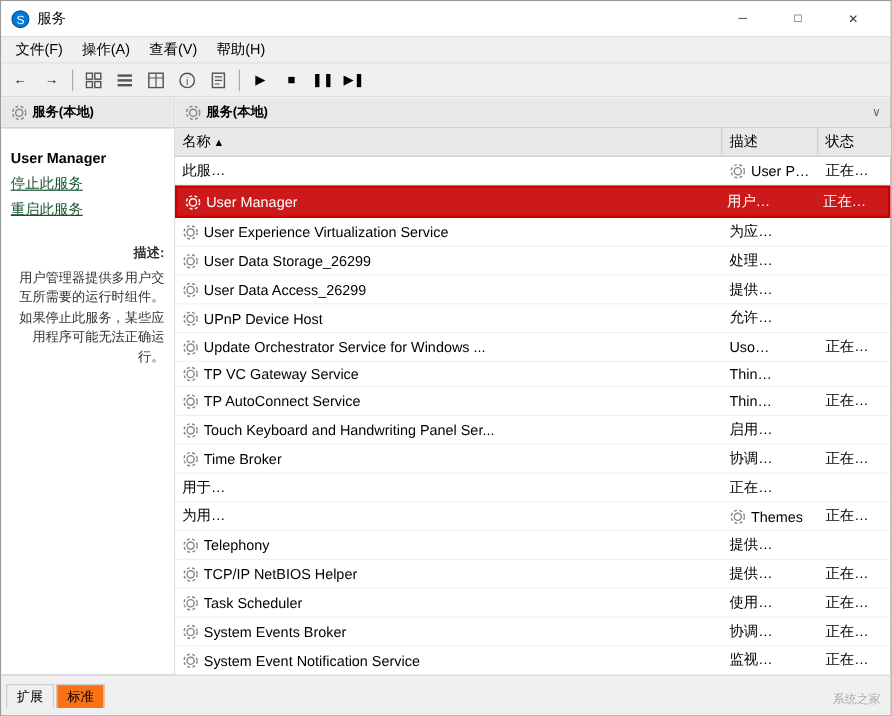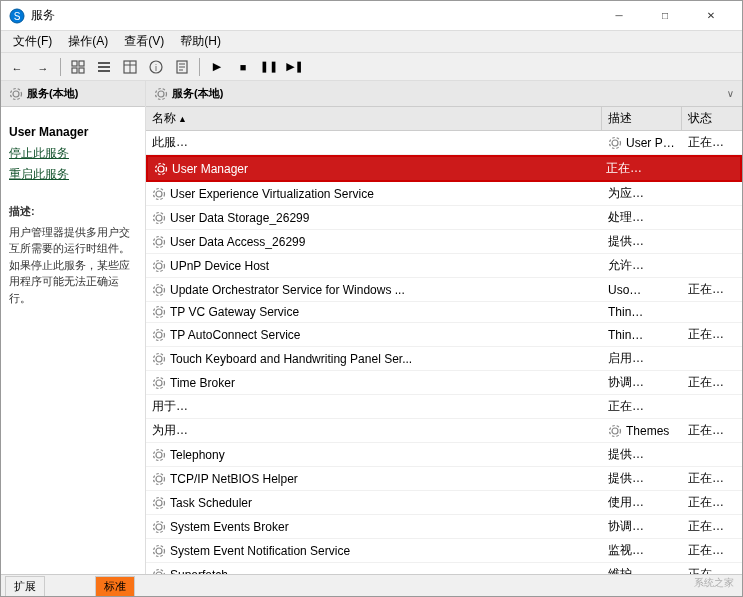--- a/index.html
+++ b/index.html
@@ -140,20 +140,21 @@
       font-weight: bold;
       margin-bottom: 6px;
       margin-top: 10px;
     }
     .sidebar-desc {
       font-size: 11px;
       color: #333;
       line-height: 1.5;
       margin-top: 8px;
       padding: 0 8px;
+      text-align: right;
     }
 
     .content-area {
       flex: 1;
       background: #fff;
       display: flex;
       flex-direction: column;
       overflow: hidden;
     }
     .content-header {
@@ -214,27 +215,26 @@
       font-size: 12px;
       white-space: nowrap;
       overflow: hidden;
       text-overflow: ellipsis;
       display: flex;
       align-items: center;
       gap: 4px;
     }
 
     .status-bar {
-      height: 22px;
+      height: 34px;
       background: #f0f0f0;
       border-top: 1px solid #ccc;
       display: flex;
       align-items: center;
       padding: 0 4px;
-      gap: 48px;
     }
     .tab-item {
       padding: 2px 8px;
       border: 1px solid #ccc;
       border-bottom: none;
       background: #f97316;
       cursor: pointer;
       font-size: 11px;
       margin-right: 2px;
     }
@@ -390,20 +390,21 @@
               <div class="table-cell">正在…</div>
             </div>
             <div class="table-row selected">
               <div class="table-cell">
                 <svg width="14" height="14" viewBox="0 0 14 14" style="flex-shrink: 0;">
                   <circle cx="7" cy="7" r="3" fill="none" stroke="#fff" stroke-width="1.2"></circle>
                   <circle cx="7" cy="7" r="5.5" fill="none" stroke="#fff" stroke-width="1.2" stroke-dasharray="2.5 2"></circle>
                 </svg>
                 <span style="overflow: hidden; text-overflow: ellipsis; white-space: nowrap;">User Manager</span>
               </div>
+              <div class="table-cell">用户…</div>
               <div class="table-cell">正在…</div>
             </div>
             <div class="table-row">
               <div class="table-cell">
                 <svg width="14" height="14" viewBox="0 0 14 14" style="flex-shrink: 0;">
                   <circle cx="7" cy="7" r="3" fill="none" stroke="#888" stroke-width="1.2"></circle>
                   <circle cx="7" cy="7" r="5.5" fill="none" stroke="#888" stroke-width="1.2" stroke-dasharray="2.5 2"></circle>
                 </svg>
                 <span style="overflow: hidden; text-overflow: ellipsis; white-space: nowrap;">User Experience Virtualization Service</span>
               </div>

